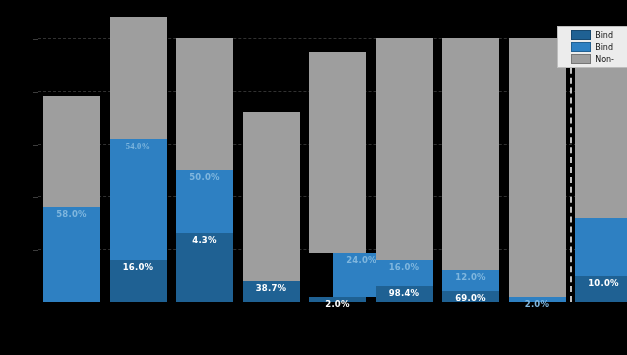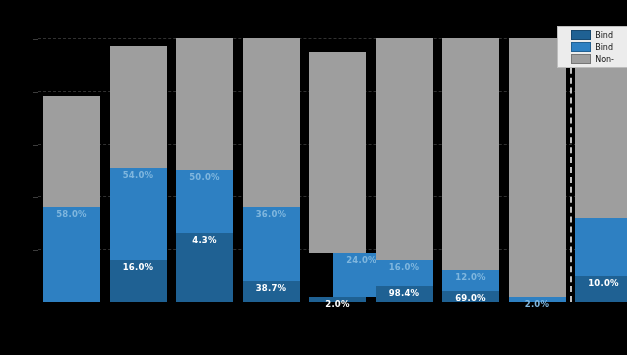--- a/index.html
+++ b/index.html
@@ -63,40 +63,37 @@
         <div class="bar" style="left: 5px; width: 57px;">
           <div class="seg seg-mid" style="height: 95.04px;">
             <div class="lbl lbl-on-mid">58.0%</div>
           </div>
           <div class="seg seg-gray" style="height: 110.88px;"></div>
         </div>
         <div class="bar" style="left: 71.5px; width: 57px;">
           <div class="seg seg-dark" style="height: 42.24px;">
             <div class="lbl lbl-on-dark">16.0%</div>
           </div>
-          <div class="seg seg-mid" style="height: 92px;">
+          <div class="seg seg-mid" style="height: 121px; font-family: Liberation Serif, serif;">
             <div class="lbl lbl-on-mid">54.0%</div>
           </div>
           <div class="seg seg-gray" style="height: 121.44px;"></div>
         </div>
         <div class="bar" style="left: 138px; width: 57px;">
           <div class="seg seg-dark" style="height: 68.64px;">
             <div class="lbl lbl-on-dark">4.3%</div>
           </div>
           <div class="seg seg-mid" style="height: 63.36px;">
             <div class="lbl lbl-on-mid">50.0%</div>
           </div>
           <div class="seg seg-gray" style="height: 132px;"></div>
         </div>
         <div class="bar" style="left: 204.5px; width: 57px;">
           <div class="seg seg-dark" style="height: 21.12px;">
             <div class="lbl lbl-on-dark">38.7%</div>
-          </div>
-          <div class="seg seg-mid" style="height: 73.92px;">
-            <div class="lbl lbl-on-mid">36.0%</div>
           </div>
           <div class="seg seg-gray" style="height: 168.96px;"></div>
         </div>
         <div class="bar" style="left: 271px; width: 57px;">
           <div class="seg seg-dark" style="height: 5.28px;">
             <div class="lbl lbl-on-dark">2.0%</div>
           </div>
           <div class="seg seg-mid" style="height: 44px; margin-left: 24px;">
             <div class="lbl lbl-on-mid">24.0%</div>
           </div>

